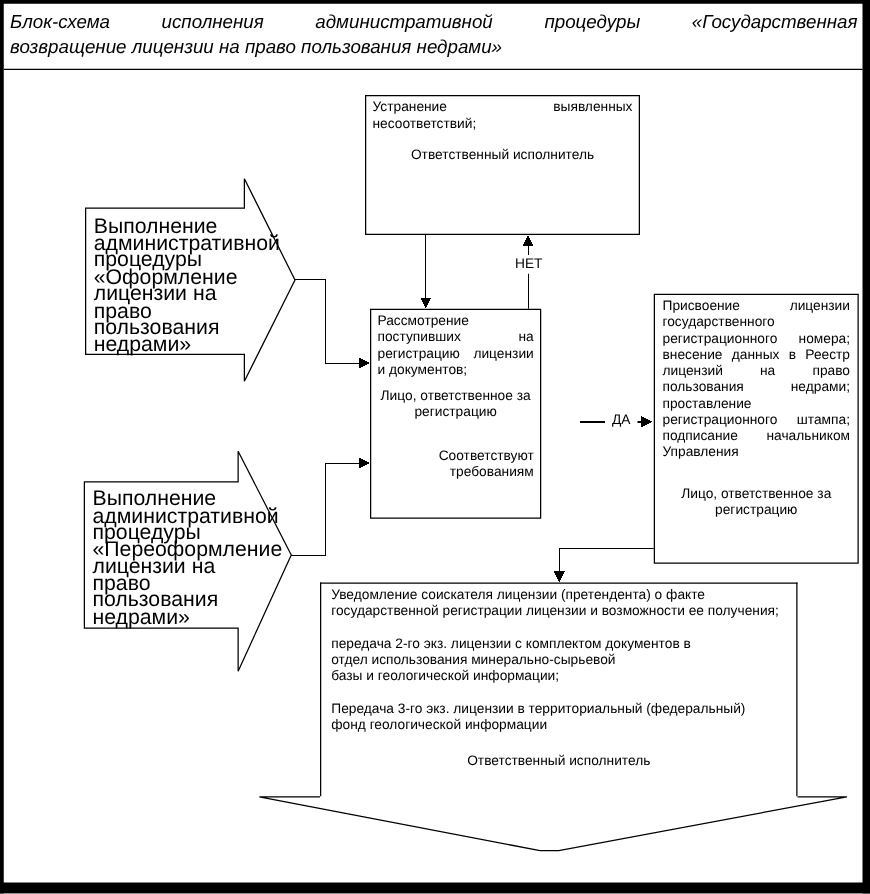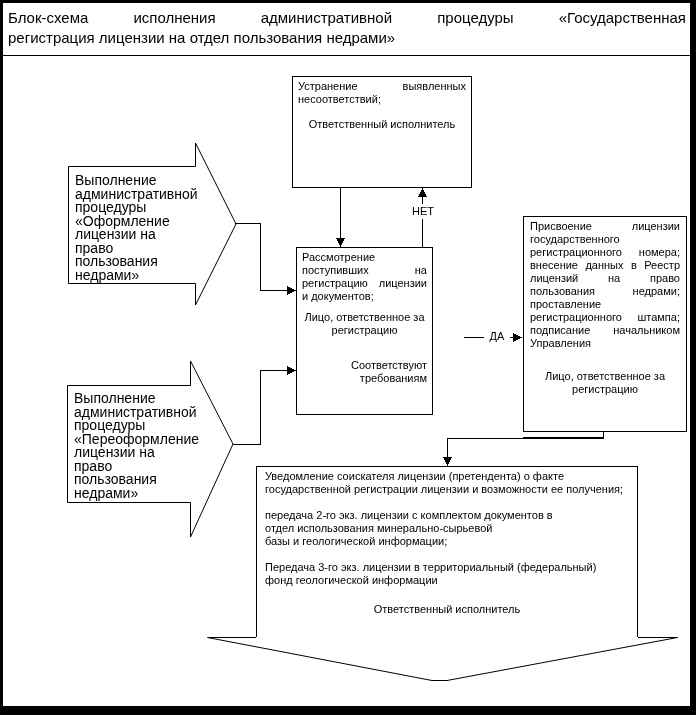--- a/index.html
+++ b/index.html
@@ -8,50 +8,50 @@
     font-family:"Liberation Sans",sans-serif;color:#000;overflow:hidden;
   }
   
   .frame{position:absolute;background:#000;}
   .frame-top{left:0;top:0;width:696px;height:3px;}
   .frame-left{left:0;top:0;width:3px;height:715px;}
   .frame-right{left:690px;top:0;width:6px;height:715px;}
   .frame-bottom{left:0;top:706px;width:696px;height:9px;}
   .separator{position:absolute;left:3px;top:55px;width:687px;height:1px;background:#000;}
 
-  .title{position:absolute;left:8px;top:8px;width:678px;font-size:15px;line-height:20px;}
+  .title{position:absolute;left:8px;top:8px;width:678px;font-size:15px;line-height:20px;font-style:italic;}
   .title .l1{text-align:justify;text-align-last:justify;}
   .title .l2{text-align:left;}
 
   svg.overlay{position:absolute;left:0;top:0;}
 
   .node{
     position:absolute;box-sizing:border-box;border:1px solid #000;background:#fff;
     font-size:11px;line-height:13px;padding:3px 5px;
   }
   .node .para{text-align:justify;}
   .actor{text-align:center;}
   .status{text-align:right;}
   .preline{white-space:pre-line;text-align:left;}
 
-  .node-fix{left:292px;top:76px;width:180px;height:112px;}
+  .node-fix{left:292px;top:76px;width:220px;height:112px;}
   .node-fix .actor{margin-top:12px;}
 
   .node-review{left:296px;top:247px;width:137px;height:168px;}
   .node-review .actor{margin-top:8px;}
   .node-review .status{margin-top:22px;}
 
-  .node-assign{left:523px;top:216px;width:164px;height:216px;padding:3px 6px;}
+  .node-assign{left:523px;top:235px;width:164px;height:216px;padding:3px 6px;}
   .node-assign .actor{margin-top:20px;}
 
   .node-notify{left:256px;top:466px;width:382px;height:171px;border-bottom:none;padding:3px 8px;}
   .node-notify .actor{margin-top:16px;}
 
   .proc-label{
-    position:absolute;font-size:14px;line-height:13.5px;text-align:left;
+    position:absolute;font-size:17px;line-height:13.5px;text-align:left;
   }
   .proc1-label{left:75px;top:174px;width:113px;}
   .proc2-label{left:74px;top:392px;width:112px;}
 
   .edge-label{
     position:absolute;background:#fff;font-size:11px;line-height:15px;
     text-align:center;
   }
   .label-no{left:406px;top:204px;width:34px;height:15px;}
   .label-yes{left:484px;top:329px;width:26px;height:15px;}
@@ -84,21 +84,21 @@
 
     <polyline points="603.5,429 603.5,438.5 447.5,438.5 447.5,457" fill="none" stroke="#000" stroke-width="1"></polyline>
     <line x1="523" y1="438" x2="603" y2="438" stroke="#000" stroke-width="2"></line>
     <polygon points="443,457 452,457 447.5,466" fill="#000"></polygon>
 
     <polyline points="256,637.5 207.5,637.5 432,680.5 447,680.5 677.5,637.5 638,637.5" fill="none" stroke="#000" stroke-width="1" shape-rendering="auto"></polyline>
   </svg>
 
   <div class="title">
     <div class="l1">Блок-схема исполнения административной процедуры «Государственная</div>
-    <div class="l2">регистрация лицензии на отдел пользования недрами»</div>
+    <div class="l2">возвращение лицензии на право пользования недрами»</div>
   </div>
   <div class="separator"></div>
 
   <div class="proc-label proc1-label">Выполнение административной процедуры «Оформление лицензии на право пользования недрами»</div>
   <div class="proc-label proc2-label">Выполнение административной процедуры «Переоформление лицензии на право пользования недрами»</div>
 
   <div class="node node-fix">
     <div>
         <div class="para">Устранение выявленных несоответствий;</div>
       </div>

